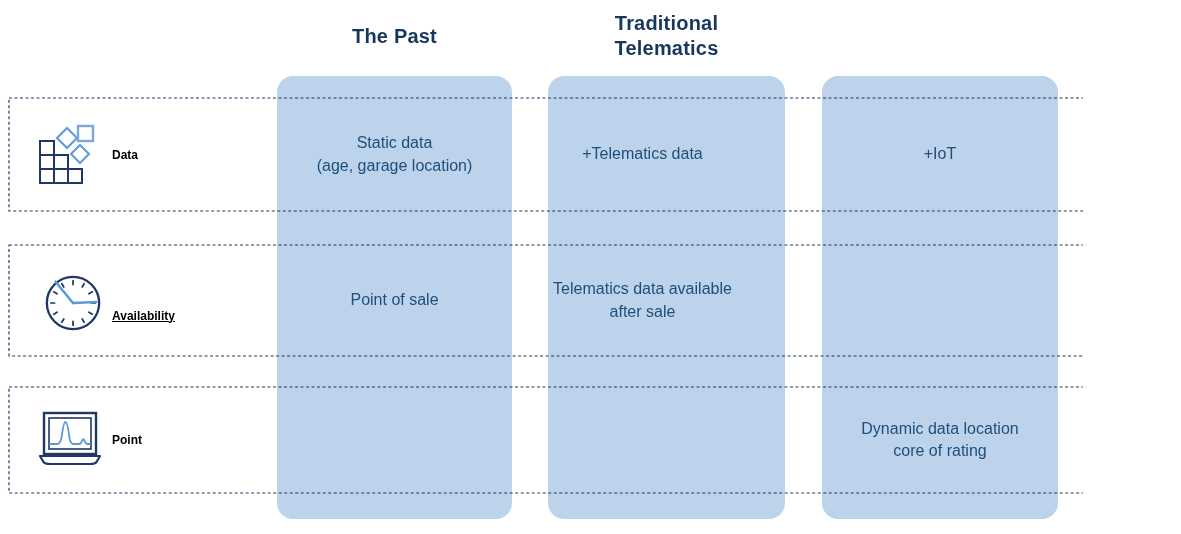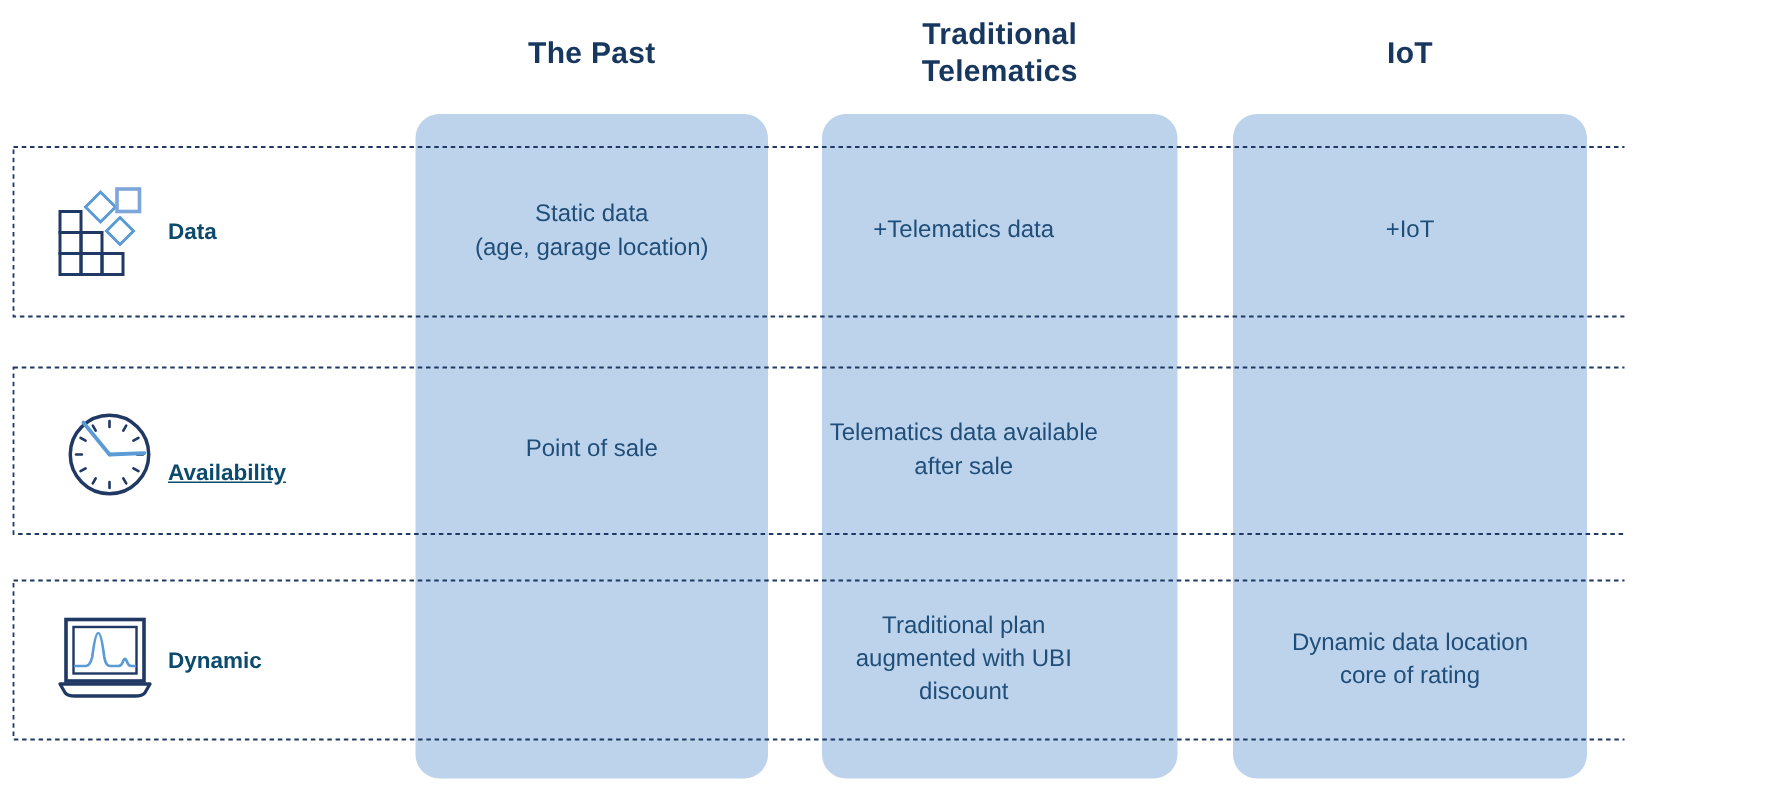--- a/index.html
+++ b/index.html
@@ -42,21 +42,21 @@
   
   .row-icon{position:absolute;}
   .row-icon.r1{left:36px;top:118px;}
   .row-icon.r2{left:42px;top:272px;}
   .row-icon.r3{left:34px;top:410px;}
 
   
   .row-label{
     position:absolute;left:112px;width:150px;
     display:flex;align-items:center;
-    font-weight:bold;font-size:15px;color:#0c4a6e;
+    font-weight:bold;font-size:12px;color:#000000;
   }
   .row-label.r1{top:98px;height:113px;}
   .row-label.r2{top:260px;height:111px;text-decoration:underline;}
   .row-label.r3{top:387px;height:106px;}
 
   
   .cell{
     position:absolute;
     display:flex;align-items:center;justify-content:center;
     text-align:center;
@@ -85,21 +85,20 @@
     <g fill="none" stroke="#1F3864" stroke-width="1.2" stroke-dasharray="3 2.5">
       <path d="M9 98 H1085 V89 L1176 154.5 L1085 220 V211 H9 Z"></path>
       <path d="M9 245 H1085 V236 L1176 300.5 L1085 365 V356 H9 Z"></path>
       <path d="M9 387 H1085 V378 L1176 440 L1085 502 V493 H9 Z"></path>
     </g>
   </svg>
 
   <div class="col-header c1">The Past</div>
   <div class="col-header c2">Traditional
 Telematics</div>
-  <div class="col-header c3">IoT</div>
 
   <div class="row-icon r1">
     <svg width="62" height="68" viewBox="0 0 62 68" xmlns="http://www.w3.org/2000/svg" fill="none">
       <g stroke="#1F3864" stroke-width="2">
         <rect x="4" y="23" width="14" height="14"></rect>
         <rect x="4" y="37" width="14" height="14"></rect>
         <rect x="18" y="37" width="14" height="14"></rect>
         <rect x="4" y="51" width="14" height="14"></rect>
         <rect x="18" y="51" width="14" height="14"></rect>
         <rect x="32" y="51" width="14" height="14"></rect>
@@ -144,20 +143,17 @@
 after sale</div>
 
   <div class="row-icon r3">
     <svg width="72" height="60" viewBox="0 0 72 60" xmlns="http://www.w3.org/2000/svg" fill="none">
       <rect x="10" y="3" width="52" height="41" stroke="#1F3864" stroke-width="2.4"></rect>
       <rect x="15" y="8" width="42" height="31" stroke="#1F3864" stroke-width="1.6"></rect>
       <path d="M16 34 L23 34 Q26 34 27.5 28 Q29.5 12 31.5 12 Q33.5 12 35.5 28 Q36.5 34 39.5 34 L45 34 Q47 34 48 31 Q49.3 27.5 50.6 31 Q51.6 34 53.5 34 L56 34" stroke="#5B9BD5" stroke-width="1.8" stroke-linecap="round"></path>
       <path d="M6 46 H66 L62.5 52 Q61 54 56 54 H16 Q11 54 9.5 52 Z" stroke="#1F3864" stroke-width="2.2" stroke-linejoin="round"></path>
     </svg>
   </div>
-  <div class="row-label r3">Dynamic</div>
-  <div class="cell r3 c2">Traditional plan
-augmented with UBI
-discount</div>
+  <div class="row-label r3">Point</div>
   <div class="cell r3 c3">Dynamic data location
 core of rating</div>
 
 </div>
 
 </body></html>

